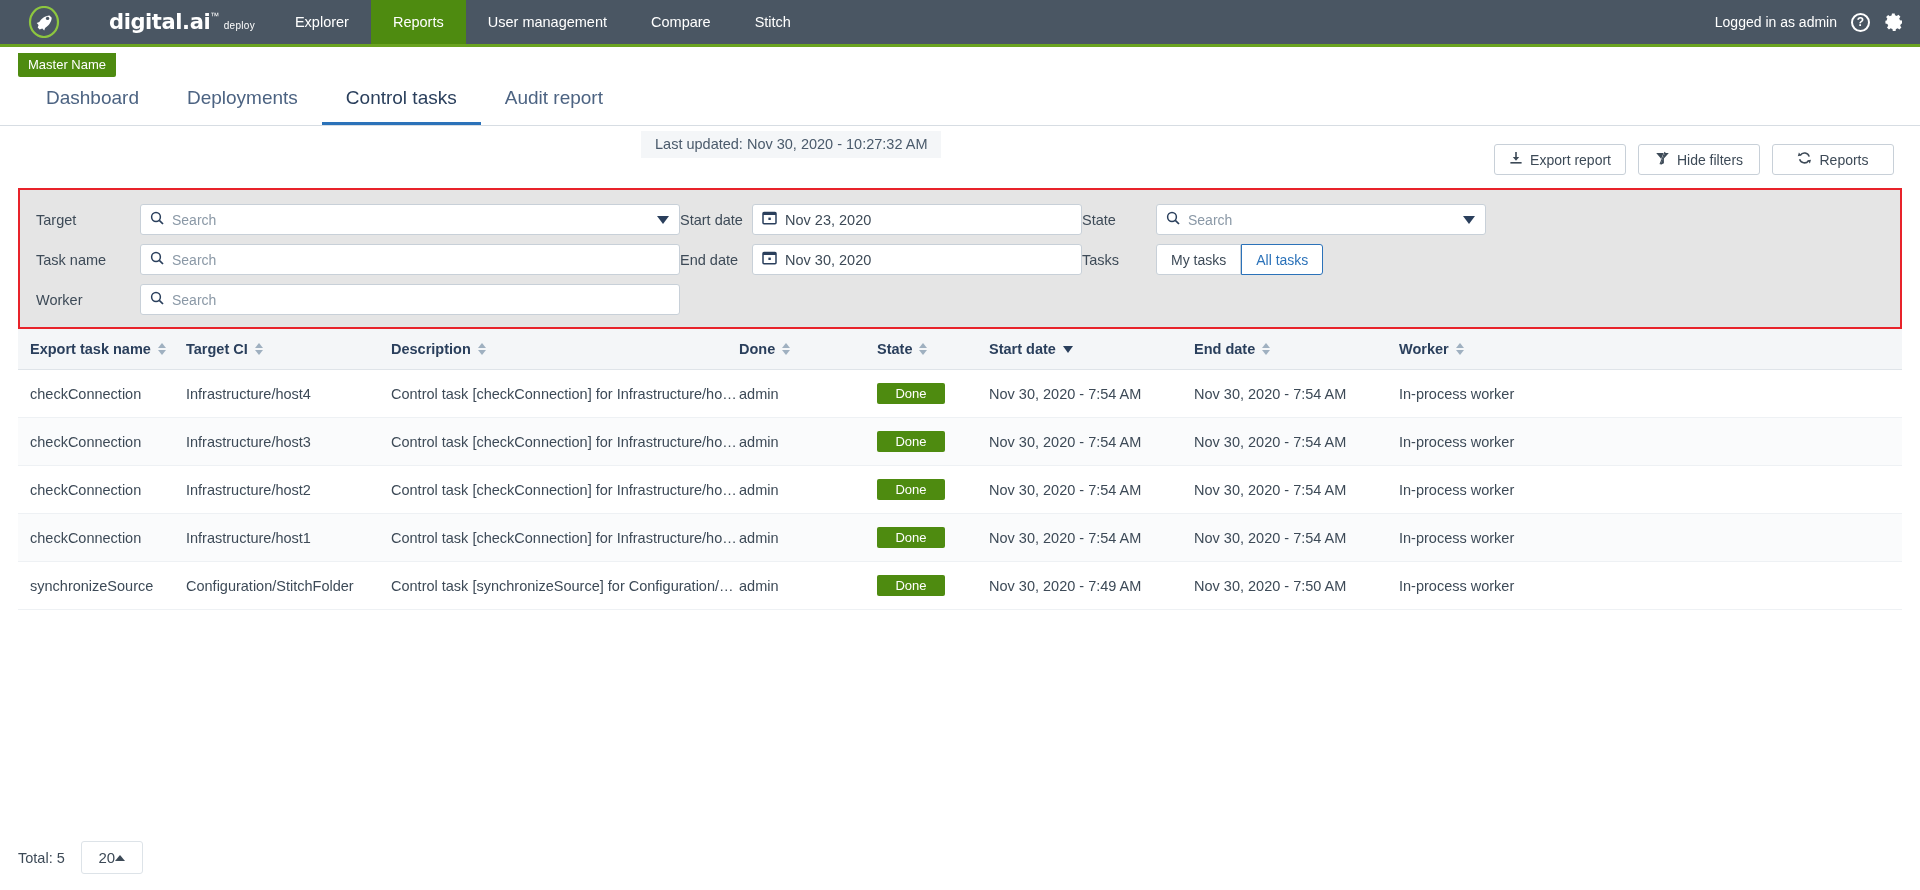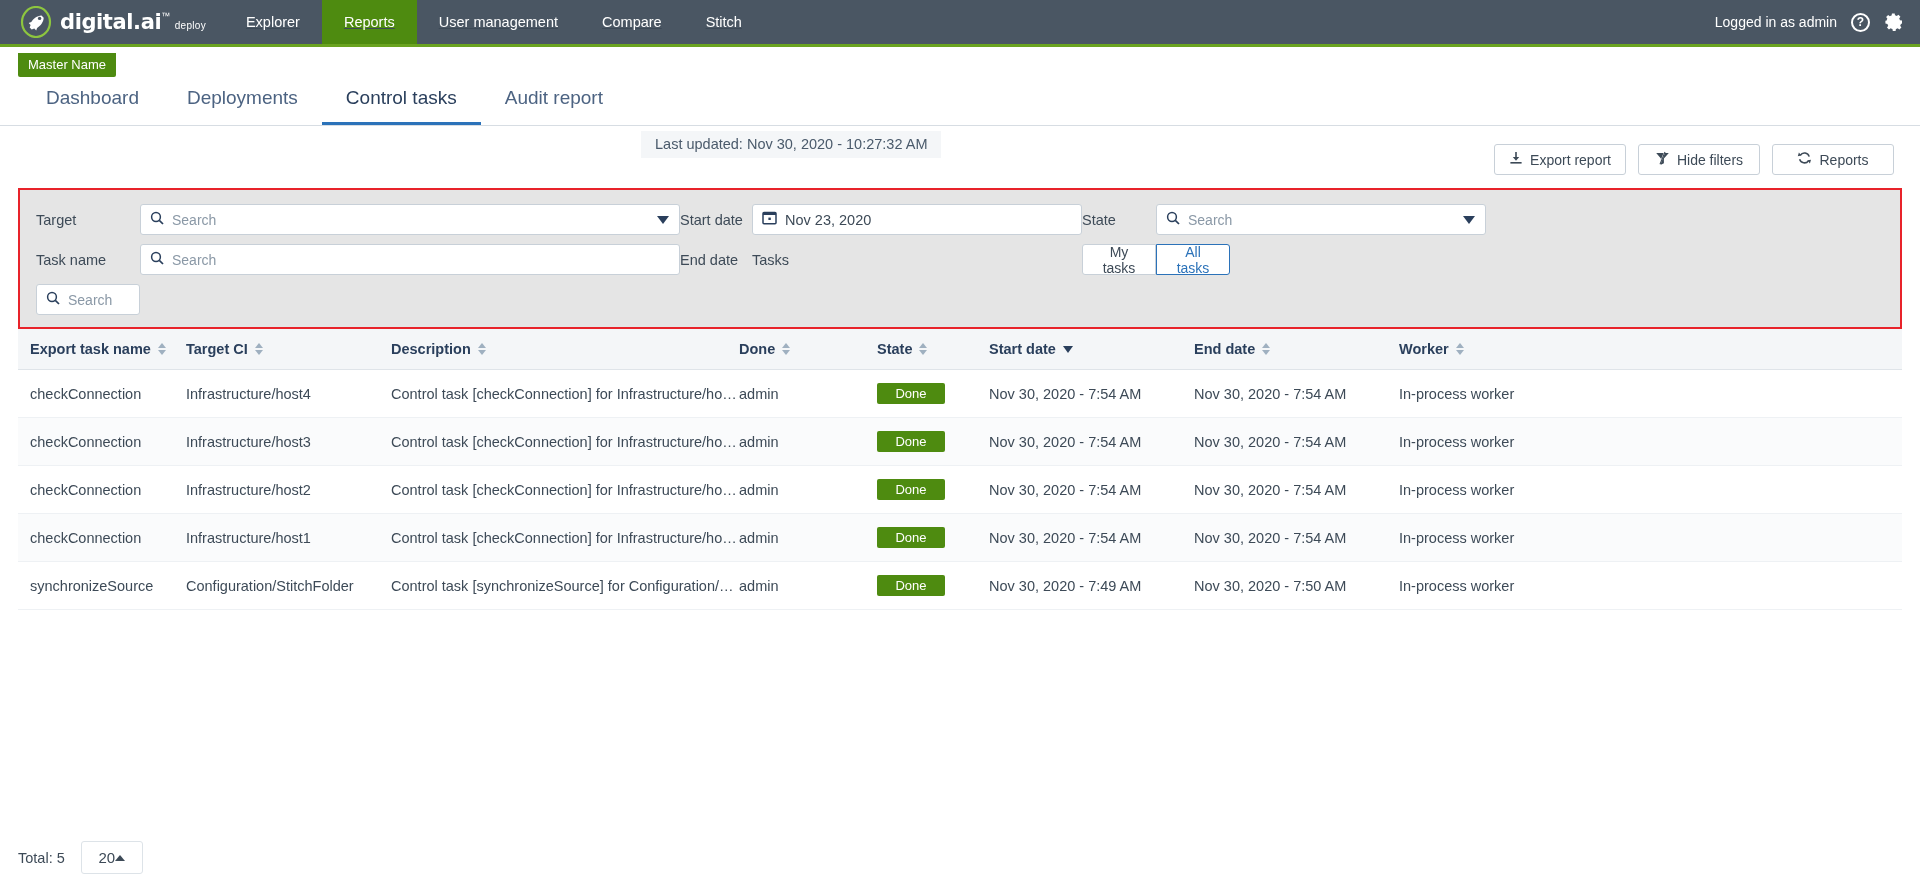--- a/index.html
+++ b/index.html
@@ -17,34 +17,35 @@
   .topnav {
     height: 44px;
     background: #4a5663;
     display: flex;
     align-items: stretch;
     position: relative;
   }
   .brand {
     display: flex;
     align-items: center;
-    padding: 0 18px 0 20px;
+    padding: 0 18px 0 28px;
     min-width: 190px;
+    gap: 41px;
   }
   .brand-logo { width: 32px; height: 32px; flex: 0 0 32px; }
   .brand-text { margin-left: 8px; line-height: 1; position: relative; }
   .brand-word {
     font-size: 21px; font-weight: bold; color: #ffffff;
     letter-spacing: -0.4px; font-family: "DejaVu Sans", sans-serif;
   }
   .brand-sub {
     font-size: 10px; color: #ffffff; text-align: right;
     margin-top: 1px; letter-spacing: 0.3px;
   }
-  .nav-items { display: flex; align-items: stretch; text-decoration: underline; }
+  .nav-items { display: flex; align-items: stretch; }
   .nav-item {
     display: flex; align-items: center;
     padding: 0 22px;
     color: #ffffff;
     font-size: 14.5px;
     cursor: pointer;
     white-space: nowrap;
   }
   .nav-item.active { background: #4e8b10; }
   .nav-right {
@@ -426,20 +427,32 @@
         <span>
           <svg width="14" height="14" viewBox="0 0 14 14">
               <circle cx="6" cy="6" r="4.4" fill="none" stroke="#2a3f5c" stroke-width="1.5"></circle>
               <line x1="9.3" y1="9.3" x2="13" y2="13" stroke="#2a3f5c" stroke-width="1.7"></line>
             </svg>
         </span>
         <span class="ph">Search</span>
       </div>
     </div>
     <div class="flabel">End date</div>
+    <div class="fcell">
+      <div class="input-box date-box">
+        <span>
+          <svg width="15" height="15" viewBox="0 0 15 15">
+              <rect x="1" y="2.4" width="13" height="11.4" rx="1" fill="none" stroke="#2a3f5c" stroke-width="1.5"></rect>
+              <rect x="1" y="2.4" width="13" height="2.6" fill="#2a3f5c"></rect>
+              <rect x="6.4" y="7.6" width="2.4" height="2.4" fill="#2a3f5c"></rect>
+            </svg>
+        </span>
+        <span class="val">Nov 30, 2020</span>
+      </div>
+    </div>
     <div class="flabel">Tasks</div>
     <div class="fcell">
       <div class="seg-group">
         <button class="seg">
             <span>My tasks</span>
           </button>
         <button class="seg active">
             <span>All tasks</span>
           </button>
       </div>

